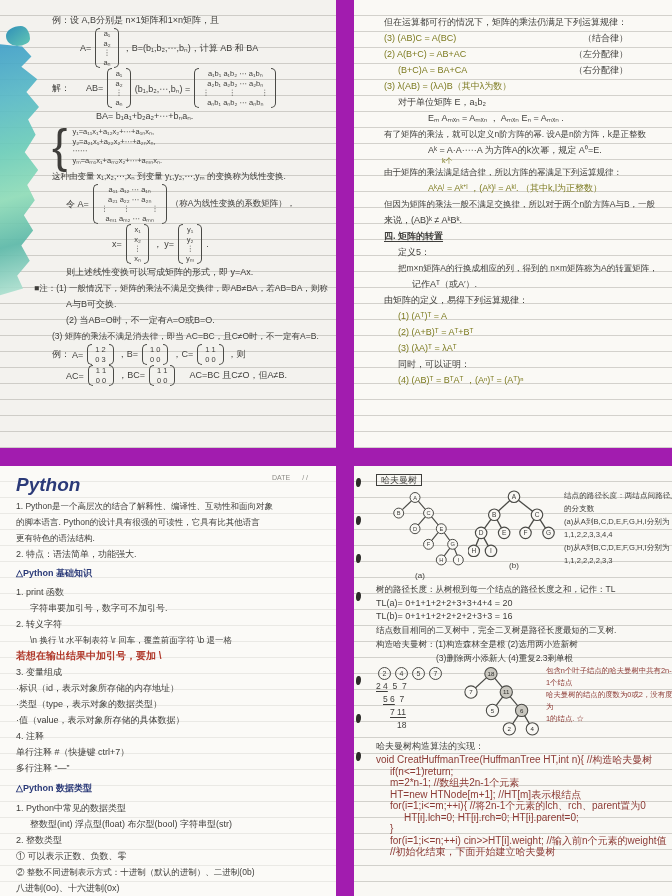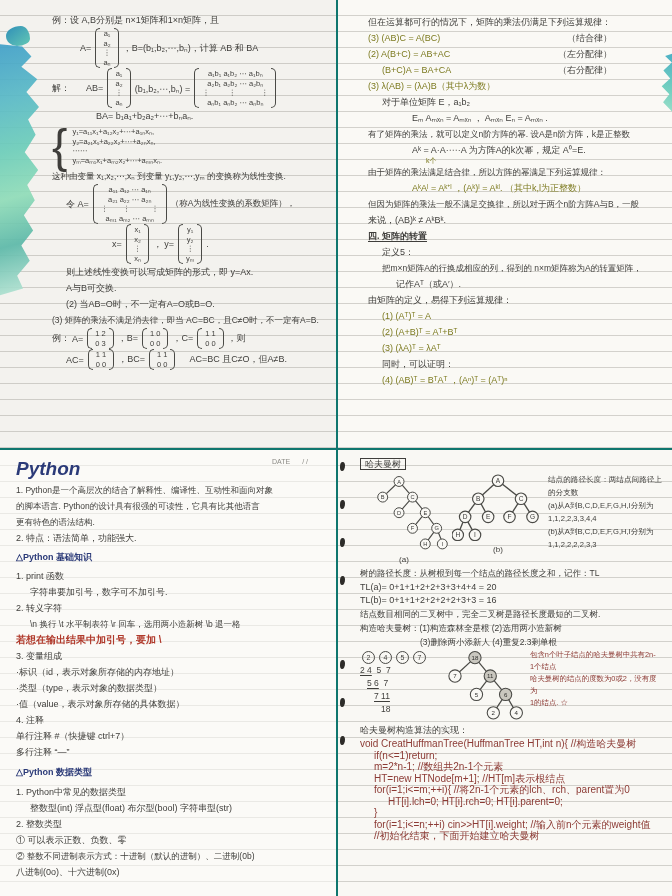--- a/index.html
+++ b/index.html
@@ -1,16 +1,16 @@
 <!DOCTYPE html>
 <html><head>
 <meta charset="utf-8">
 <style>
   html,body{margin:0;padding:0;background:#d8d6d1;font-family:"Liberation Sans",sans-serif;}
-  .sheet{width:672px;height:896px;display:grid;grid-template-columns:336px 336px;grid-template-rows:448px 448px;gap:2px;background:#0f766e;}
+  .sheet{width:672px;height:896px;display:grid;grid-template-columns:336px 336px;grid-template-rows:448px 448px;gap:18px;background:#a21caf;}
   .page{position:relative;overflow:hidden;box-sizing:border-box;}
   .ruled{background-image:repeating-linear-gradient(to bottom,transparent 0,transparent 15px,rgba(120,118,110,.30) 15px,rgba(120,118,110,.30) 16px);}
   .ruled-faint{background-image:repeating-linear-gradient(to bottom,transparent 0,transparent 15px,rgba(120,118,110,.13) 15px,rgba(120,118,110,.13) 16px);}
   .pg-tl{background-color:#f3f2ee;padding:12px 4px 0 52px;}
   .pg-tr{background-color:#faf9f5;padding:14px 6px 0 30px;}
   .pg-bl{background-color:#fbfaf7;padding:6px 12px 0 16px;}
   .pg-br{background-color:#f9f8f4;padding:6px 6px 0 22px;}
   .ln{font-size:9px;line-height:16px;color:#3f3e3b;white-space:nowrap;}
   .s{font-size:8.5px;}
   .olive{color:#7c7a1f;}
@@ -140,20 +140,21 @@
           <span class="mcol">y₁
 y₂
 ⋮
 yₘ</span>
           <span class="pr"></span>
         </span>
       <span>.</span>
     </div>
 
     <div class="ln ind1">则上述线性变换可以写成矩阵的形式，即 y=Ax.</div>
+    <div class="ln s" style="margin-left:-18px;">■注：(1) 一般情况下，矩阵的乘法不满足交换律，即AB≠BA，若AB=BA，则称</div>
     <div class="ln ind1">A与B可交换.</div>
     <div class="ln ind1">(2) 当AB=O时，不一定有A=O或B=O.</div>
     <div class="ln s">(3) 矩阵的乘法不满足消去律，即当 AC=BC，且C≠O时，不一定有A=B.</div>
 
     <div class="frow olive">
       <span>例：</span>
       <span>A=</span>
       <span class="mx">
           <span class="pl"></span>
           <span class="mcol">1 2
@@ -243,21 +244,21 @@
     <div class="navy" style="font-size:19px;line-height:26px;font-style:italic;">Python</div>
 
     <div class="ln s">1. Python是一个高层次的结合了解释性、编译性、互动性和面向对象</div>
     <div class="ln s">的脚本语言. Python的设计具有很强的可读性，它具有比其他语言</div>
     <div class="ln s">更有特色的语法结构.</div>
     <div class="ln">2. 特点：语法简单，功能强大.</div>
     <div class="ln navy" style="line-height:22px;">△Python 基础知识</div>
     <div class="ln">1. print 函数</div>
     <div class="ln ind1">字符串要加引号，数字可不加引号.</div>
     <div class="ln">2. 转义字符</div>
-    <div class="ln s ind1">\n 换行    \t 水平制表符    \r 回车，选用两小造新树    \b 退一格</div>
+    <div class="ln s ind1">\n 换行    \t 水平制表符    \r 回车，覆盖前面字符    \b 退一格</div>
     <div class="ln red" style="font-size:10px;">若想在输出结果中加引号，要加 \</div>
     <div class="ln">3. 变量组成</div>
     <div class="ln">·标识（id，表示对象所存储的内存地址）</div>
     <div class="ln">·类型（type，表示对象的数据类型）</div>
     <div class="ln">·值（value，表示对象所存储的具体数据）</div>
     <div class="ln">4. 注释</div>
     <div class="ln">单行注释 #（快捷键 ctrl+7）</div>
     <div class="ln">多行注释 “—”</div>
     <div class="ln navy" style="line-height:24px;">△Python 数据类型</div>
     <div class="ln">1. Python中常见的数据类型</div>

